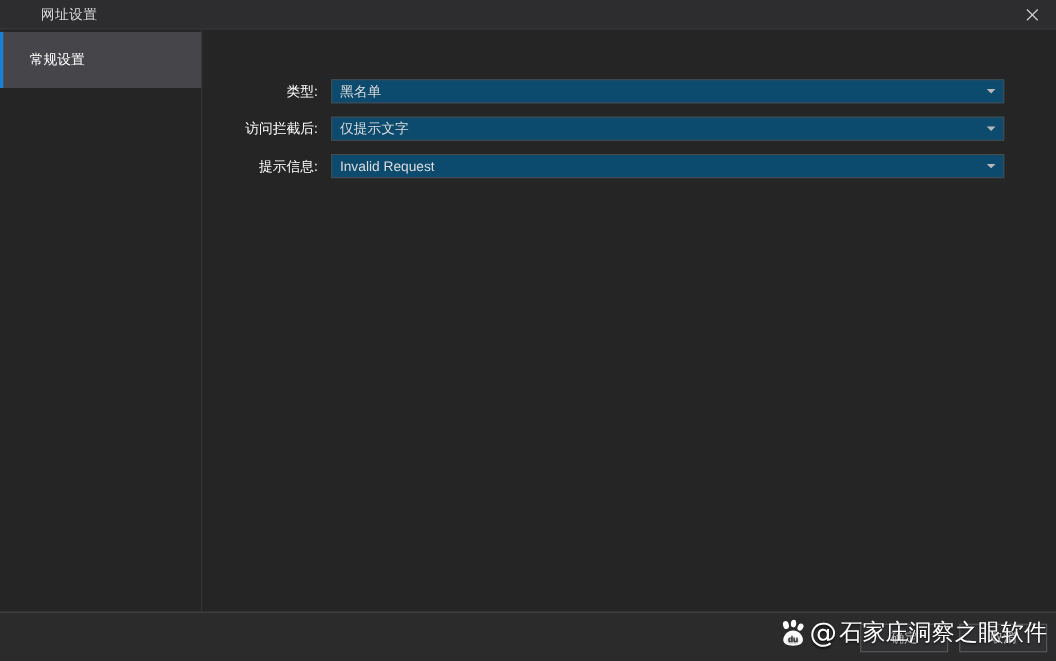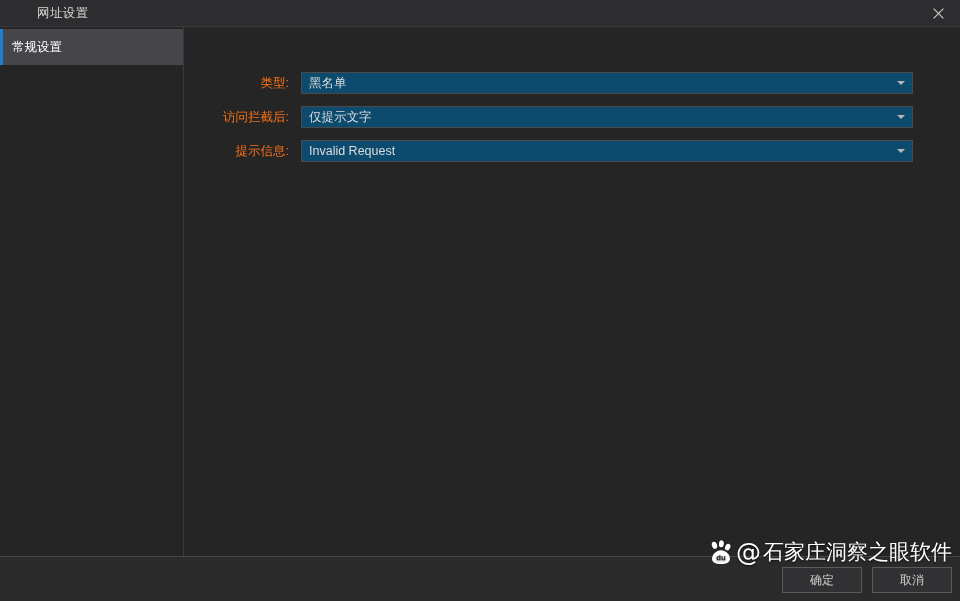--- a/index.html
+++ b/index.html
@@ -69,24 +69,24 @@
   .sidebar {
     width: 184px;
     min-width: 184px;
     background: #252526;
     border-right: 1px solid #3b3b3d;
     padding-top: 2px;
     box-sizing: border-box;
   }
   .side-item {
     position: relative;
-    height: 36px;
-    display: flex;
-    align-items: center;
-    padding-left: 12px;
+    height: 51px;
+    display: flex;
+    align-items: center;
+    padding-left: 27px;
     font-size: 12.5px;
     color: #cfcfcf;
     cursor: pointer;
     box-sizing: border-box;
     user-select: none;
   }
   .side-item.active {
     background: #46464a;
     color: #ffffff;
   }
@@ -117,21 +117,21 @@
     align-items: center;
     height: 22px;
     margin-bottom: 12px;
   }
   .form-label {
     width: 86px;
     min-width: 86px;
     text-align: right;
     padding-right: 12px;
     font-size: 12.5px;
-    color: #f97316;
+    color: #ffffff;
     box-sizing: border-box;
     user-select: none;
   }
   .combo {
     position: relative;
     width: 612px;
     height: 22px;
     background: #0c4a6e;
     border: 1px solid #484a4c;
     box-sizing: border-box;
@@ -195,21 +195,21 @@
     justify-content: center;
     cursor: pointer;
     box-sizing: border-box;
     user-select: none;
   }
 
   
   .watermark {
     position: absolute;
     right: 8px;
-    bottom: 35px;
+    bottom: 12px;
     display: flex;
     align-items: center;
     gap: 2px;
     pointer-events: none;
     z-index: 50;
     color: #ffffff;
     text-shadow: 0 1px 2px rgba(0,0,0,0.75);
   }
   .watermark-paw {
     width: 26px;

